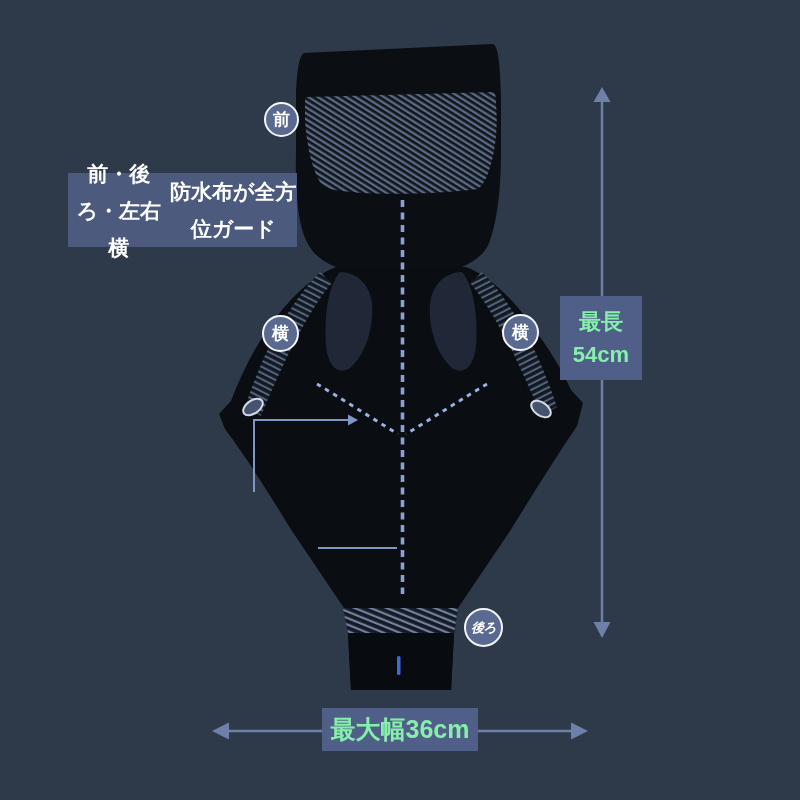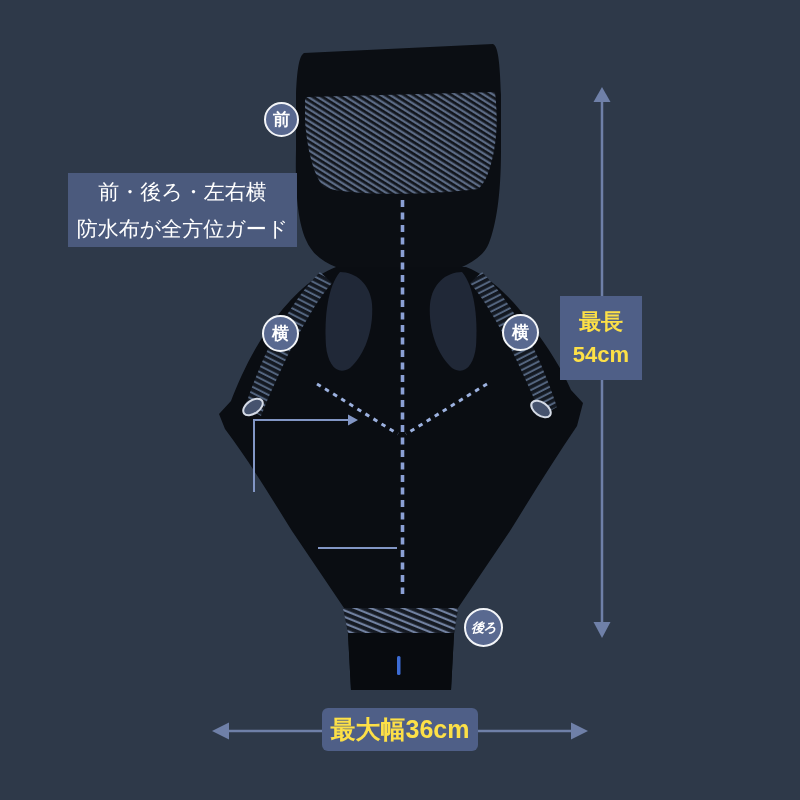--- a/index.html
+++ b/index.html
@@ -6,45 +6,45 @@
   .stage{
     position:relative;width:800px;height:800px;overflow:hidden;
     background:#2e3949;
     font-family:"Liberation Sans","DejaVu Sans",sans-serif;
     color:#fff;
   }
   .stage svg{position:absolute;left:0;top:0;}
   .overlay{position:absolute;box-sizing:border-box;}
   .callout{
     background:rgba(77,92,127,0.96);
-    color:#fff;font-weight:400;
-    display:flex;flex-direction:column;justify-content:center;
+    color:#fff;font-weight:700;
+    display:flex;flex-direction:row;justify-content:center;
   }
   .callout.center{align-items:center;text-align:center;}
   .callout.left{align-items:flex-start;text-align:left;padding-left:15px;}
   .measure-box{
-    background:#4f5f87;color:#fde047;font-weight:700;
+    background:#4f5f87;color:#86efac;font-weight:700;
     display:flex;flex-direction:column;align-items:center;justify-content:center;
     text-align:center;
   }
   .badge{
     position:absolute;border-radius:50%;
     background:#596990;border:2px solid #f3f5f8;
     color:#fff;font-weight:700;
     display:flex;align-items:center;justify-content:center;
     box-sizing:border-box;
   }
   .b-front{left:264px;top:102px;width:35px;height:35px;font-size:17px;}
   .b-side-l{left:262px;top:315px;width:37px;height:37px;font-size:17px;}
   .b-side-r{left:502px;top:314px;width:37px;height:37px;font-size:17px;}
   .b-back{left:464px;top:608px;width:39px;height:39px;font-size:13px;letter-spacing:-1px;font-style:italic;}
   .c-waterproof{left:68px;top:173px;width:229px;height:74px;font-size:21px;line-height:37px;}
   .c-stitch{left:58px;top:492px;width:259px;height:156px;font-size:19.5px;line-height:39px;}
   .m-length{left:560px;top:296px;width:82px;height:84px;font-size:22px;line-height:33px;}
-  .m-width{left:322px;top:708px;width:156px;height:43px;font-size:25px;line-height:43px;border-radius:6px;}
+  .m-width{left:322px;top:708px;width:156px;height:43px;font-size:25px;line-height:43px;}
 </style>
 </head>
 <body>
 
 <div class="stage">
 
   <svg width="800" height="800" viewBox="0 0 800 800">
     <defs>
       <pattern id="pChest" width="5" height="5" patternUnits="userSpaceOnUse" patternTransform="rotate(-58)">
         <rect width="5" height="5" fill="#11151c"></rect>

